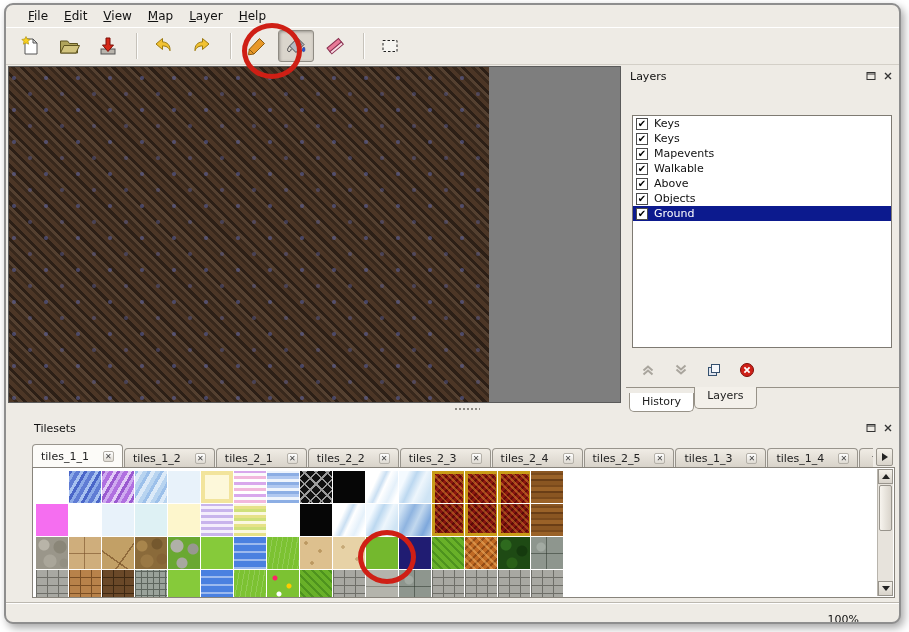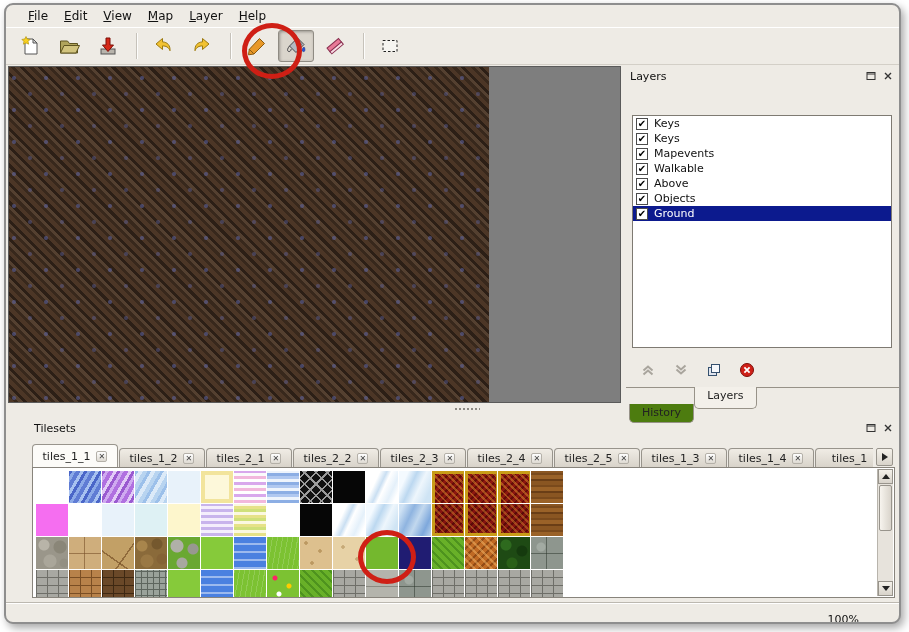--- a/index.html
+++ b/index.html
@@ -62,30 +62,30 @@
   .layer-row{height:15px;display:flex;align-items:center;font-size:11px;color:#111;padding-left:3px;}
   .layer-row.selected{background:#0c1a8e;color:#fff;}
   .checkbox{width:12px;height:12px;background:#fff;border:1px solid #4c4c4c;font-size:10px;
     line-height:10px;text-align:center;color:#000;font-weight:bold;margin-right:6px;flex:none;}
   .layers-toolbar{position:absolute;left:10px;top:289px;right:6px;height:26px;display:flex;
     align-items:center;gap:9px;}
   .lt-btn{width:24px;height:22px;border:none;background:transparent;display:flex;align-items:center;
     justify-content:center;padding:0;}
   .layers-tabs{position:absolute;left:0px;top:319px;right:0;height:24px;border-top:1px solid #979288;
     display:flex;padding-left:3px;}
-  .side-tab{font-size:11px;padding:2px 12px 0;height:19px;margin-top:16px;color:#222;
-    border:1px solid #979288;border-top:none;border-radius:0 0 5px 5px;background:#4d7c0f;}
+  .side-tab{font-size:11px;padding:2px 12px 0;height:19px;margin-top:5px;color:#222;
+    border:1px solid #979288;border-top:none;border-radius:0 0 5px 5px;background:#ffffff;}
   .side-tab.active{background:#f3f0ea;height:22px;margin-top:-1px;}
 
   
   .tilesets-panel{position:absolute;left:0;top:415px;right:0;height:182px;margin-left:24px;}
   .ts-tabbar{position:absolute;left:2px;top:24px;right:26px;height:23px;display:flex;
     align-items:flex-end;overflow:hidden;}
   .ts-tab{flex:none;min-width:86px;height:19px;margin-top:4px;margin-right:1px;display:flex;
-    align-items:center;justify-content:center;gap:6px;font-size:11px;color:#222;
+    align-items:center;justify-content:center;gap:14px;font-size:11px;color:#222;
     border:1px solid #98948c;border-bottom:none;border-radius:4px 4px 0 0;
     background:linear-gradient(#f0ece5,#d8d3ca);padding:0 8px;}
   .ts-tab.active{height:23px;margin-top:0;background:#fcfbf8;font-weight:normal;}
   .tab-close{width:11px;height:11px;font-size:8px;line-height:10px;text-align:center;color:#444;
     border:1px solid #b4b0a8;background:linear-gradient(#fff,#dedad2);border-radius:2px;}
   .tab-scroll{position:absolute;right:6px;top:28px;width:17px;height:18px;border:1px solid #98948c;
     background:linear-gradient(#f4f1ea,#d8d3ca);border-radius:2px;display:flex;align-items:center;
     justify-content:center;padding:0;}
   .tri-right{width:0;height:0;border-left:6px solid #222;border-top:4px solid transparent;
     border-bottom:4px solid transparent;}

